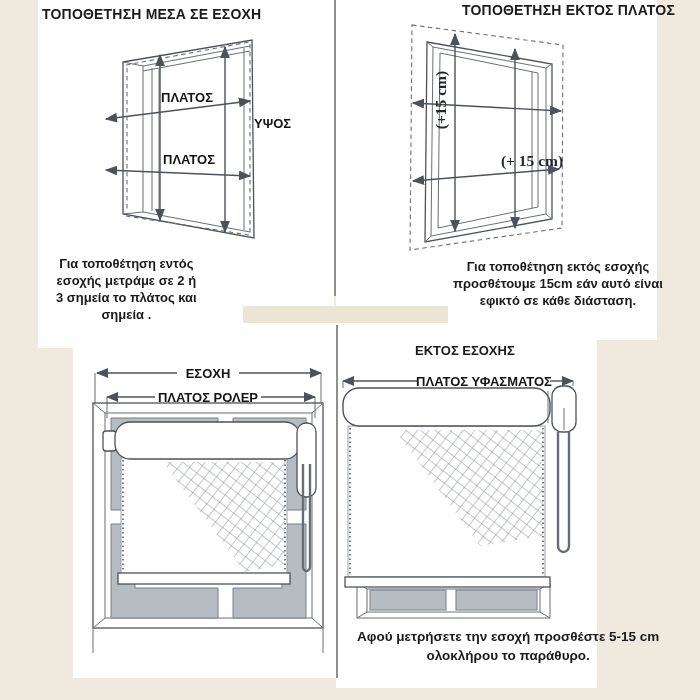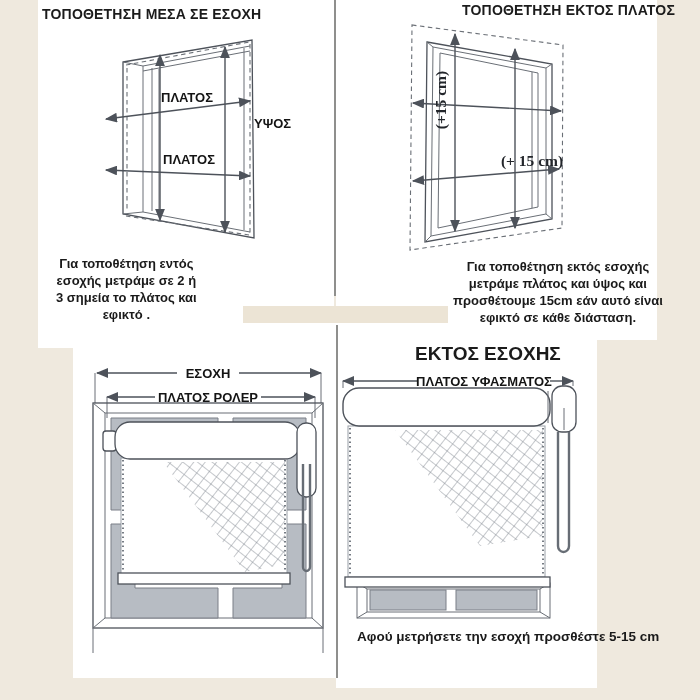--- a/index.html
+++ b/index.html
@@ -7,21 +7,21 @@
     --line:#4d525a; --line-soft:#6a6f76; --gray-fill:#b7bcc3; --gray-edge:#7a7f87;
     --divider:#8f8f8d; --hatch:#8a9098;
   }
   *{margin:0;padding:0;box-sizing:border-box;}
   body{width:700px;height:700px;position:relative;background:var(--bg);
        font-family:"Liberation Sans",sans-serif;color:var(--ink);overflow:hidden;}
   .panel{position:absolute;background:var(--panel);}
   .band{position:absolute;background:var(--band);}
   .divider{position:absolute;width:2px;background:var(--divider);}
   .title{position:absolute;font-weight:bold;font-size:14px;letter-spacing:.2px;white-space:nowrap;}
-  .subtitle{position:absolute;font-weight:bold;font-size:19px;white-space:nowrap;}
+  .subtitle{position:absolute;font-weight:bold;font-size:13px;white-space:nowrap;}
   .caption{position:absolute;font-weight:bold;font-size:13px;line-height:17px;color:#1a1a1a;}
   .caption div{white-space:nowrap;text-align:center;}
   .caption.wide{font-size:13.5px;line-height:19px;}
   svg{position:absolute;overflow:visible;}
   svg .ln{stroke:var(--line);stroke-width:1.3;fill:none;}
   svg .ln-thin{stroke:var(--line-soft);stroke-width:1;fill:none;}
   svg .dash{stroke:var(--line-soft);stroke-width:1.1;fill:none;stroke-dasharray:4.5 3.5;}
   svg .dots{stroke:#767c84;stroke-width:2;fill:none;stroke-dasharray:1.5 3;}
   svg .meas{stroke:var(--line);stroke-width:1.4;fill:none;}
   svg .white{fill:#ffffff;stroke:var(--line);stroke-width:1.3;}
@@ -66,21 +66,21 @@
   </g>
   <text class="svg-label" x="107" y="78" text-anchor="middle">ΠΛΑΤΟΣ</text>
   <text class="svg-label" x="109" y="140" text-anchor="middle">ΠΛΑΤΟΣ</text>
   <text class="svg-label" x="174" y="104" text-anchor="start">ΥΨΟΣ</text>
 </svg>
 
 <div class="caption" style="left:56px;top:255px">
   <div>Για τοποθέτηση εντός</div>
   <div>εσοχής μετράμε σε 2 ή</div>
   <div>3 σημεία το πλάτος και</div>
-  <div>εφικτό .</div>
+  <div>σημεία .</div>
 </div>
 
 <div class="title" style="left:462px;top:2px">ΤΟΠΟΘΕΤΗΣΗ ΕΚΤΟΣ ΠΛΑΤΟΣ</div>
 
 <svg style="left:398px;top:16px" width="235" height="245" viewBox="0 0 235 245">
   <defs>
     <marker id="m2" viewBox="0 0 10 8" markerWidth="9" markerHeight="7" refX="9" refY="4" orient="auto-start-reverse">
       <path d="M0,0 L10,4 L0,8 z" fill="#4d525a"></path>
     </marker>
   </defs>
@@ -99,21 +99,20 @@
     <path class="meas" d="M117,33 V212" marker-start="url(#m2)" marker-end="url(#m2)"></path>
     <path class="meas" d="M15,87 L163,95" marker-start="url(#m2)" marker-end="url(#m2)"></path>
     <path class="meas" d="M15,165 L161,153" marker-start="url(#m2)" marker-end="url(#m2)"></path>
   </g>
   <text class="svg-serif" transform="rotate(-90 48 84)" x="48" y="84" text-anchor="middle">(+15 cm)</text>
   <text class="svg-serif" x="134" y="150" text-anchor="middle">(+ 15 cm)</text>
 </svg>
 
 <div class="caption" style="left:453px;top:258px">
   <div>Για  τοποθέτηση εκτός εσοχής</div>
-  <div>μετράμε πλάτος και ύψος και</div>
   <div>προσθέτουμε 15cm εάν αυτό είναι</div>
   <div>εφικτό σε κάθε διάσταση.</div>
 </div>
 
 <svg style="left:85px;top:352px" width="250" height="305" viewBox="0 0 250 305">
   <defs>
     <marker id="m3" viewBox="0 0 10 8" markerWidth="9" markerHeight="7" refX="9" refY="4" orient="auto-start-reverse">
       <path d="M0,0 L10,4 L0,8 z" fill="#4d525a"></path>
     </marker>
     <pattern id="h1" width="9" height="9" patternUnits="userSpaceOnUse" patternTransform="rotate(38)">
@@ -201,13 +200,14 @@
     <rect class="white" x="3" y="20" width="207" height="38" rx="16" style="stroke-width:1.4"></rect>
     <path class="ln-thin" d="M208,23 V55"></path>
     <rect class="white" x="212" y="18" width="24" height="46" rx="10"></rect>
     <path class="ln-thin" d="M224,40 V62"></path>
     <path class="chain" d="M218,64 V178 a5.5,6 0 0 0 11,0 V64"></path>
   </g>
 </svg>
 
 <div class="caption wide" style="left:357px;top:627px">
   <div>Αφού μετρήσετε την εσοχή προσθέστε 5-15 cm</div>
+  <div>ολοκλήρου το παράθυρο.</div>
 </div>
 
 </body></html>

